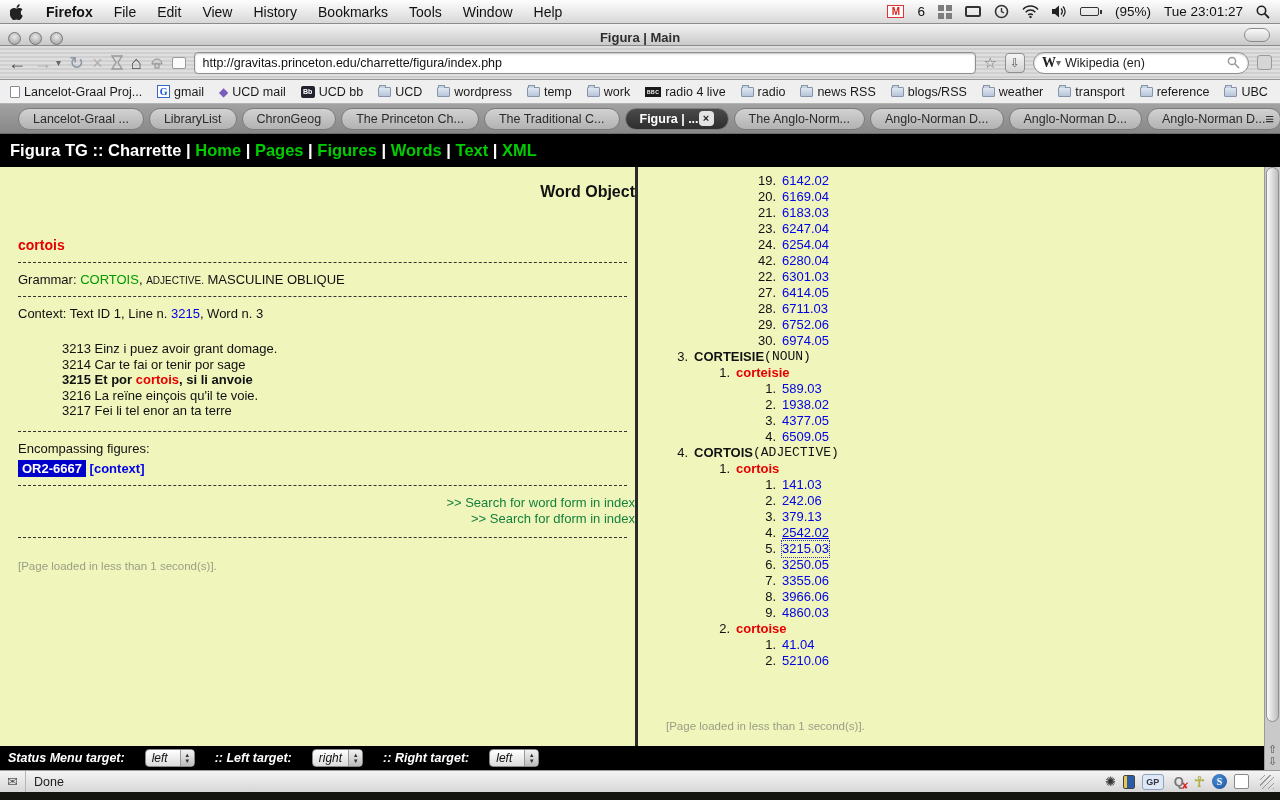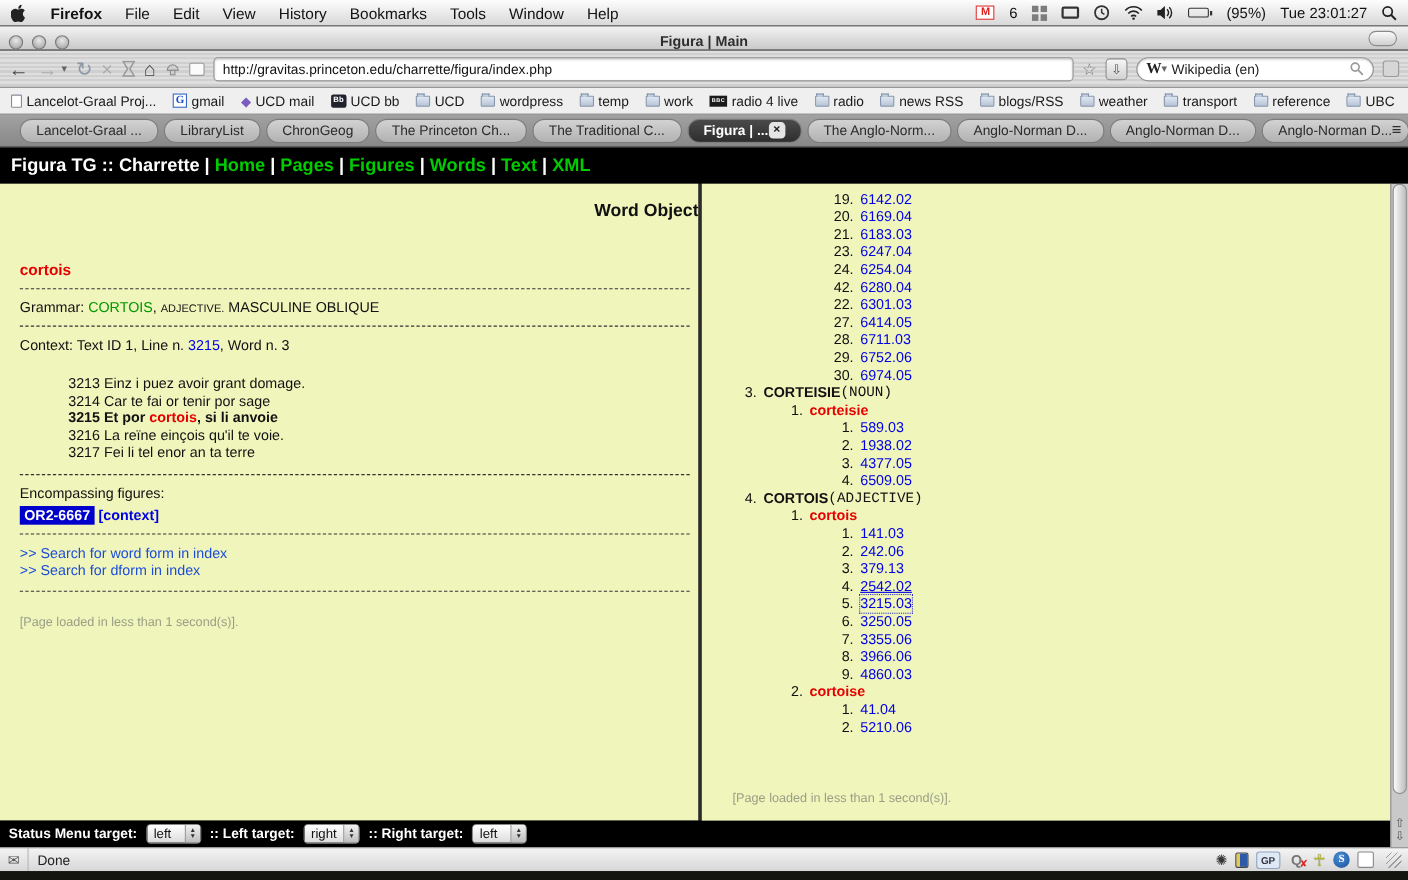--- a/index.html
+++ b/index.html
@@ -101,38 +101,38 @@
   .bluelink { color:#0000e6; }
   .verses { margin:20px 0 12px 44px; }
   .verse { font-size:13px; line-height:15.5px; color:#111; }
   .verse.bold { font-weight:bold; }
   .red { color:#e60000; }
   .red.bold { font-weight:bold; }
   .figure-line { margin-top:5px; font-size:13px; }
   .figure-chip { background:#0000cc; color:#fff; font-weight:bold; padding:1px 4px; }
   .ctxlink { color:#0000e6; font-weight:bold; }
   .searchlinks { font-size:13px; line-height:16.5px; }
-  .searchlinks div { color:#1d4ed8; }
+  .searchlinks div { color:#15803d;text-align:right; }
   .loadnote { margin-top:22px; font-size:11.5px; color:#999f85; }
 
   
   .rrow { display:flex; font-size:13px; line-height:16px; color:#111; }
   .rrow .num { width:50px; text-align:right; margin-right:6px; flex:none; }
   .ind1 { padding-left:0; } .ind2 { padding-left:42px; } .ind3 { padding-left:88px; }
   .rlink { color:#0000e6; }
   .rlink.ul { text-decoration:underline; }
   .rlink.focus { outline:1px dotted #3333cc; }
   .rhead { font-weight:bold; color:#111; }
   .rsuffix { font-weight:normal; color:#111;font-family:Liberation Mono, monospace; }
   .rlemma { color:#e60000; font-weight:bold; }
   .rnote { position:absolute; bottom:14px; left:28px; font-size:11.5px; color:#999f85; }
 
   
-  .page-footer { height:24px; flex:none; background:#000; display:flex; align-items:center; gap:8px;
-                 padding:0 8px; font-size:12.5px; font-weight:bold; color:#fff; }
+  .page-footer { height:24px; flex:none; background:#000; display:flex; align-items:center; gap:20px;
+                 padding:0 8px; font-size:12.5px; font-weight:bold; color:#fff;font-style:italic; }
   .aquaselect { height:18px; display:inline-flex; align-items:center; background:linear-gradient(#fff,#dcdcdc);
                 border:1px solid #888; border-radius:4px; overflow:hidden; color:#111; font-weight:normal; }
   .aquaselect .val { padding:0 6px; font-size:12px; min-width:34px; }
   .aquaselect .stepper { width:14px; height:100%; background:linear-gradient(#f2f2f2,#bdbdbd);
                 border-left:1px solid #999; display:flex; flex-direction:column; align-items:center;
                 justify-content:center; font-size:6px; line-height:6px; color:#333; }
 
   
   .v-scrollbar { width:16px; flex:none; background:#c9c9c9; border-left:1px solid #9a9a9a;
                  display:flex; flex-direction:column; position:relative; }

